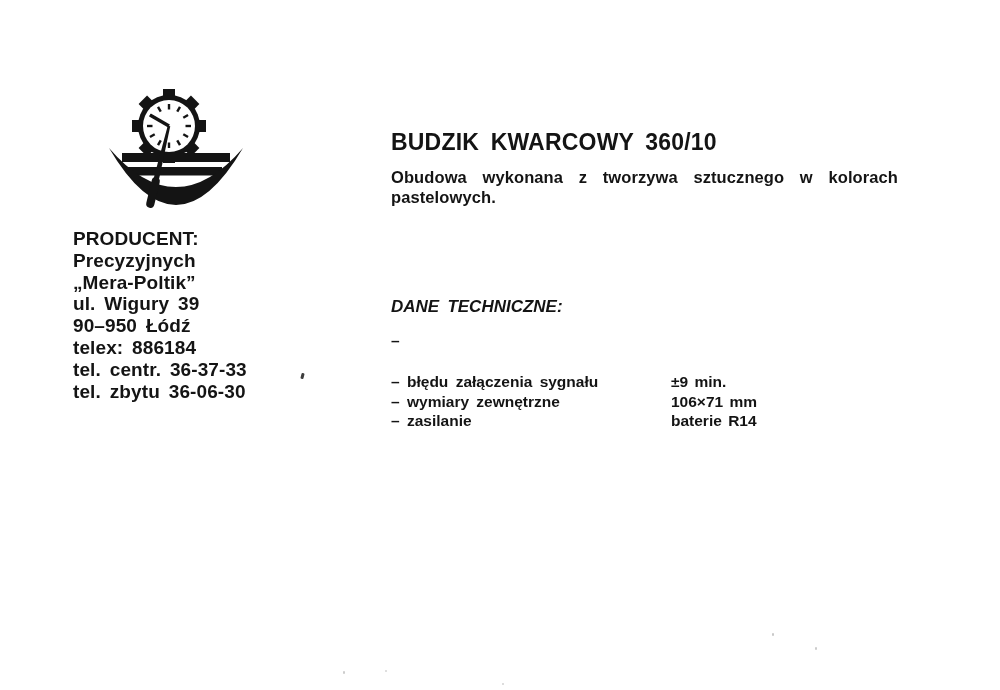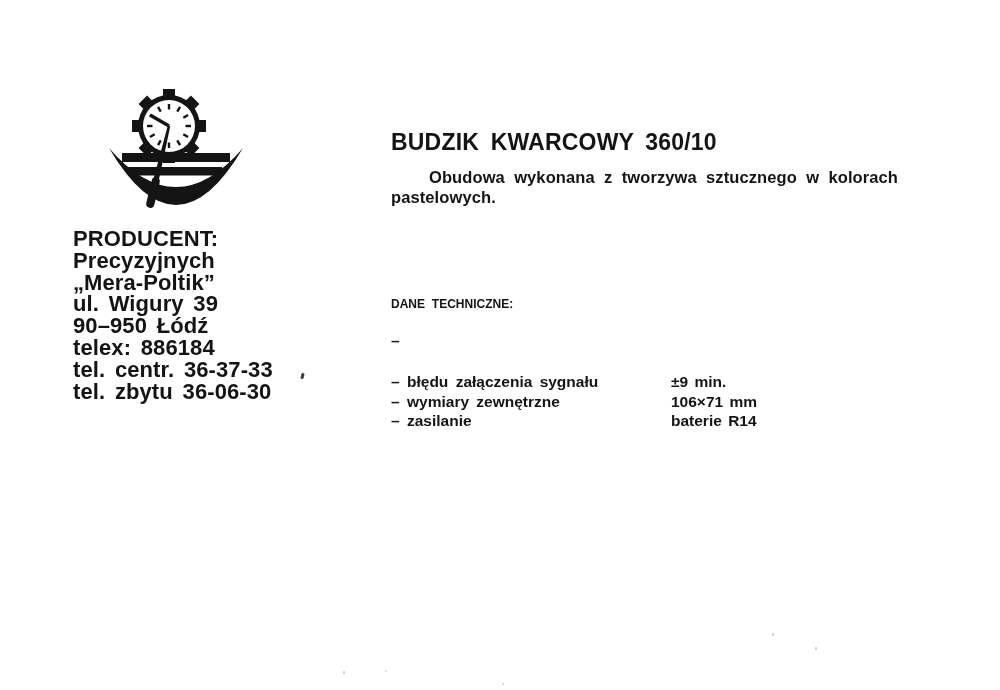--- a/index.html
+++ b/index.html
@@ -22,21 +22,21 @@
     top: 86px;
     width: 134px;
     height: 134px;
   }
 
   
   .producer {
     position: absolute;
     left: 73px;
     top: 228px;
-    font-size: 22px;
+    font-size: 19px;
     line-height: 21.8px;
     letter-spacing: 0.1px;
     word-spacing: 3.5px;
     white-space: nowrap;
   }
 
   
   .title {
     position: absolute;
     left: 391px;
@@ -48,28 +48,29 @@
   }
   .desc {
     position: absolute;
     left: 391px;
     top: 168px;
     width: 507px;
     font-size: 16.5px;
     line-height: 19.5px;
     letter-spacing: 0.1px;
   }
-  .desc .j { text-align: justify; text-align-last: justify; margin-left: 38px; }
+  .desc .j { text-align: justify; text-align-last: justify; }
   .dane {
     position: absolute;
     left: 391px;
     top: 297px;
-    font-size: 12px;
+    font-size: 17px;
     word-spacing: 3.5px;
     white-space: nowrap;
+    font-style: italic;
   }
   .specs {
     position: absolute;
     left: 391px;
     top: 331px;
     width: 516px;
     font-size: 15.5px;
     line-height: 19.5px;
   }
   .spec { position: absolute; left: 0; width: 516px; padding-left: 16px; box-sizing: border-box; }

